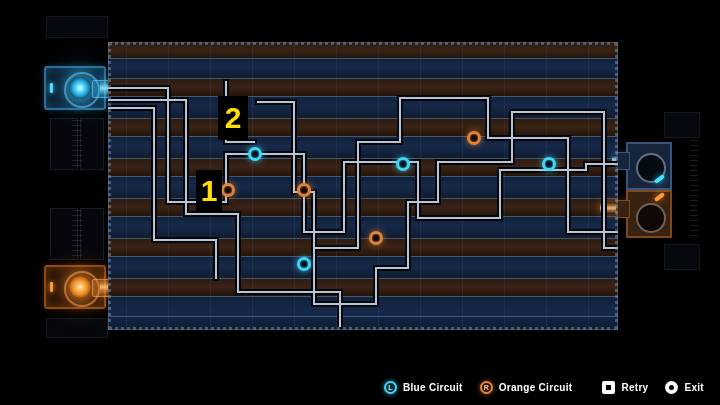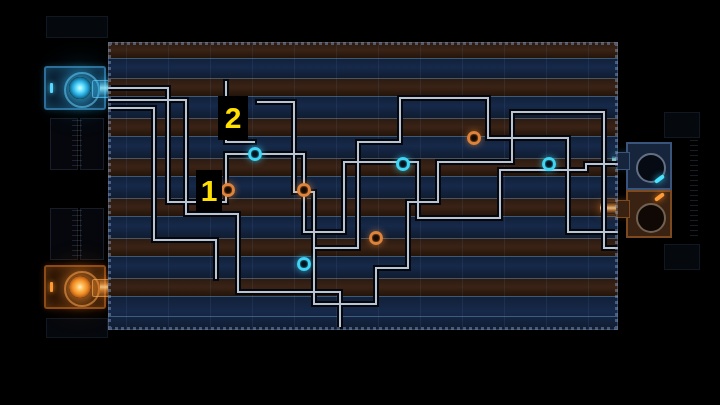--- a/index.html
+++ b/index.html
@@ -260,13 +260,40 @@
     <div class="recept-hole" style="left:8px;top:9px;width:30px;height:30px;"></div>
     <div class="recept-arrow arrow-blue" style="left:26px;top:33px;"></div>
   </div>
   <div class="recept recept-bot" style="left:626px;top:190px;width:46px;height:48px;">
     <div class="recept-hole warm" style="left:8px;top:11px;width:30px;height:30px;"></div>
     <div class="recept-arrow arrow-orange" style="left:26px;top:3px;"></div>
   </div>
   <div class="machine-panel" style="left:616px;top:152px;width:12px;height:16px;background:#16253c;border-color:#3a557c;"></div>
   <div class="machine-panel" style="left:616px;top:200px;width:12px;height:16px;background:#3a2212;border-color:#7d4a20;"></div>
 
+  <div id="hud">
+
+    <div class="hud-item">
+      <span class="btn-round btn-L">L</span>
+      <span class="hud-label">Blue Circuit</span>
+    </div>
+
+    <div class="hud-item">
+      <span class="btn-round btn-R">R</span>
+      <span class="hud-label">Orange Circuit</span>
+    </div>
+
+    <div class="hud-item" style="margin-left:30px;">
+      <span class="btn-sq">
+          <i></i>
+        </span>
+      <span class="hud-label">Retry</span>
+    </div>
+
+    <div class="hud-item">
+      <span class="btn-ci">
+          <i></i>
+        </span>
+      <span class="hud-label">Exit</span>
+    </div>
+
+  </div>
 </div>
 
 </body></html>

